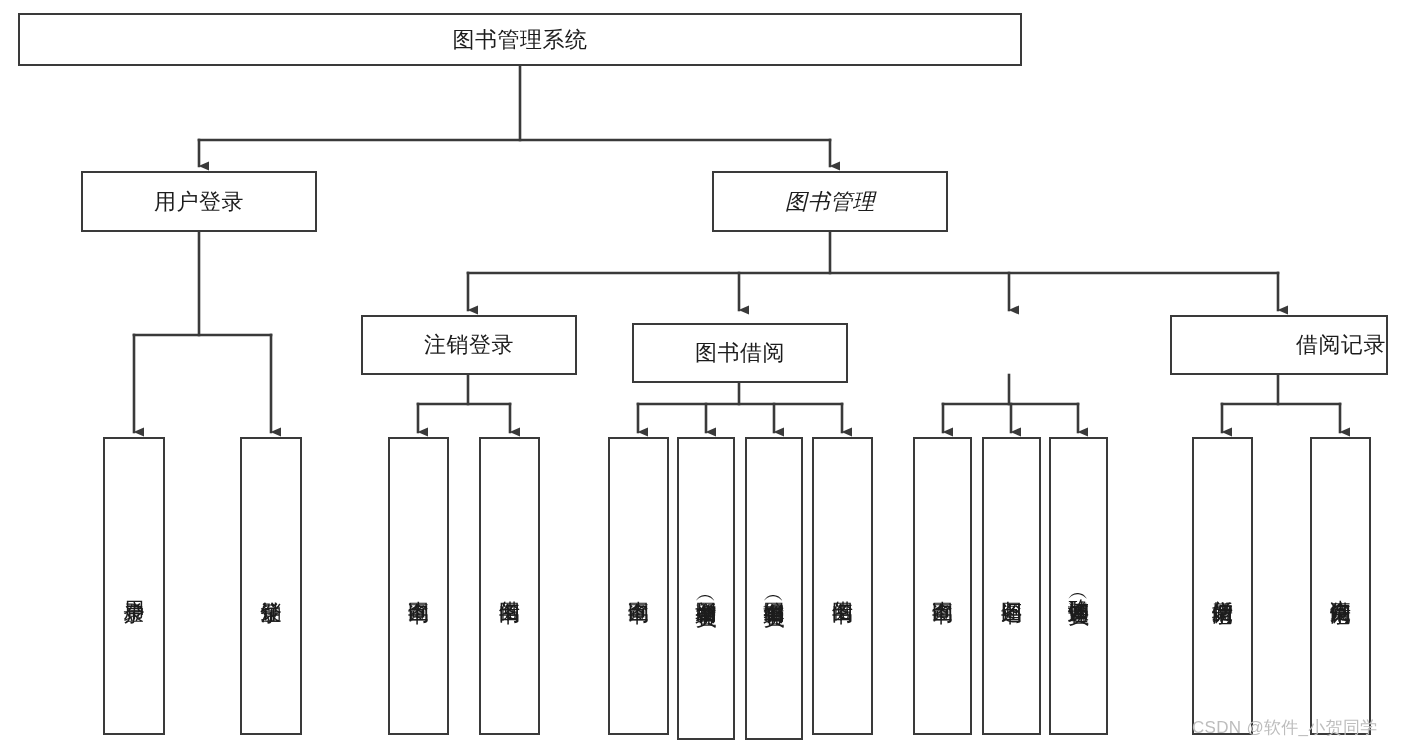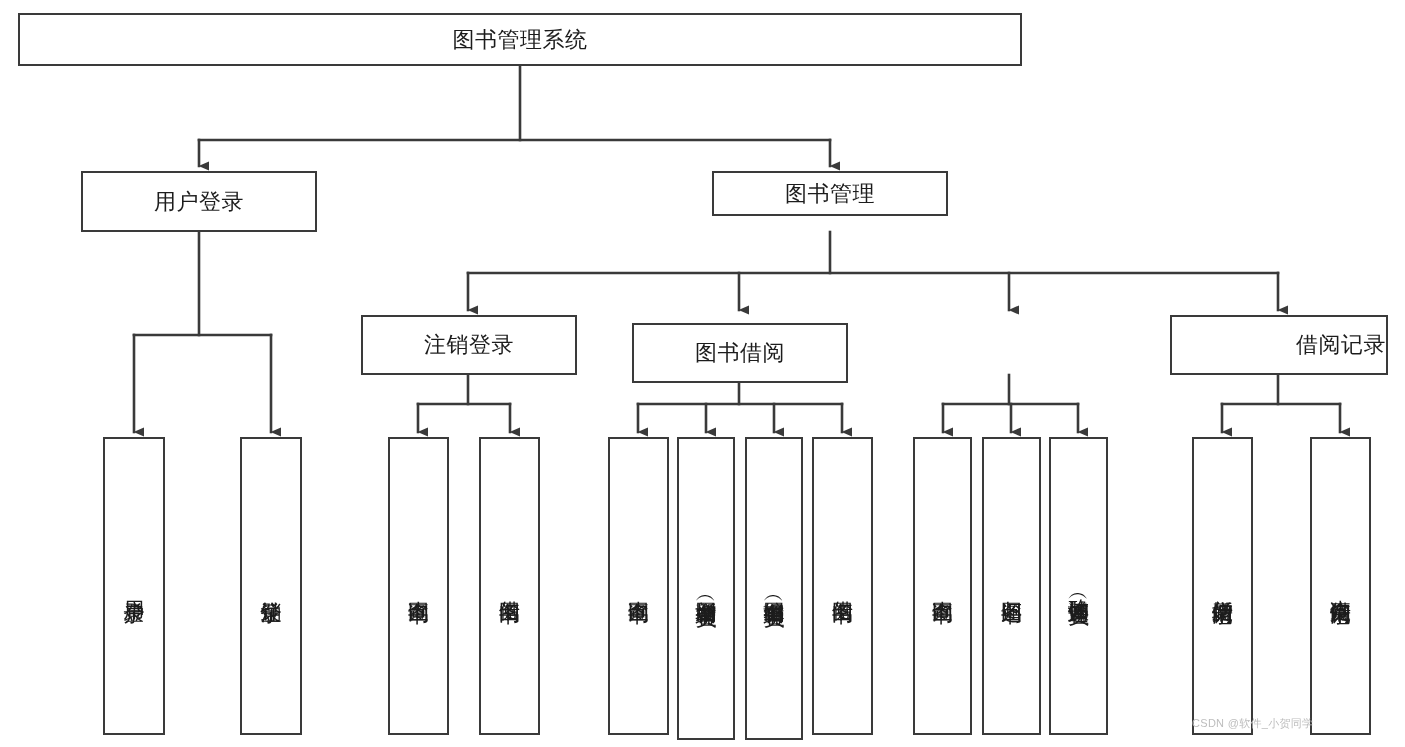--- a/index.html
+++ b/index.html
@@ -50,21 +50,21 @@
     padding-bottom: 4px;
   }
   .node-label {
     display: block;
     text-align: center;
     white-space: nowrap;
   }
   .watermark {
     position: absolute;
     color: #bdbdbd;
-    font-size: 11px;
+    font-size: 17px;
     white-space: nowrap;
     letter-spacing: 0.3px;
     pointer-events: none;
   }
 </style>
 </head>
 <body>
 
 <div id="canvas">
 
@@ -122,21 +122,21 @@
     </g>
   </svg>
 
   <div class="node-box horizontal" style="left:18px; top:13px; width:1004px; height:53px;">
     <span class="node-label">图书管理系统</span>
   </div>
 
   <div class="node-box horizontal" style="left:81px; top:171px; width:236px; height:61px;">
     <span class="node-label">用户登录</span>
   </div>
-  <div class="node-box horizontal" style="left:712px; top:171px; width:236px; height:45px;">
+  <div class="node-box horizontal" style="left:712px; top:171px; width:236px; height:61px;font-style:italic;">
     <span class="node-label">图书管理</span>
   </div>
 
   <div class="node-box horizontal" style="left:361px; top:315px; width:216px; height:60px;">
     <span class="node-label">注销登录</span>
   </div>
   <div class="node-box horizontal" style="left:632px; top:315px; width:216px; height:60px;margin-top:8px;">
     <span class="node-label">图书借阅</span>
   </div>
   <div class="node-box horizontal" style="left:1170px; top:315px; width:218px; height:60px;justify-content:flex-end;">

